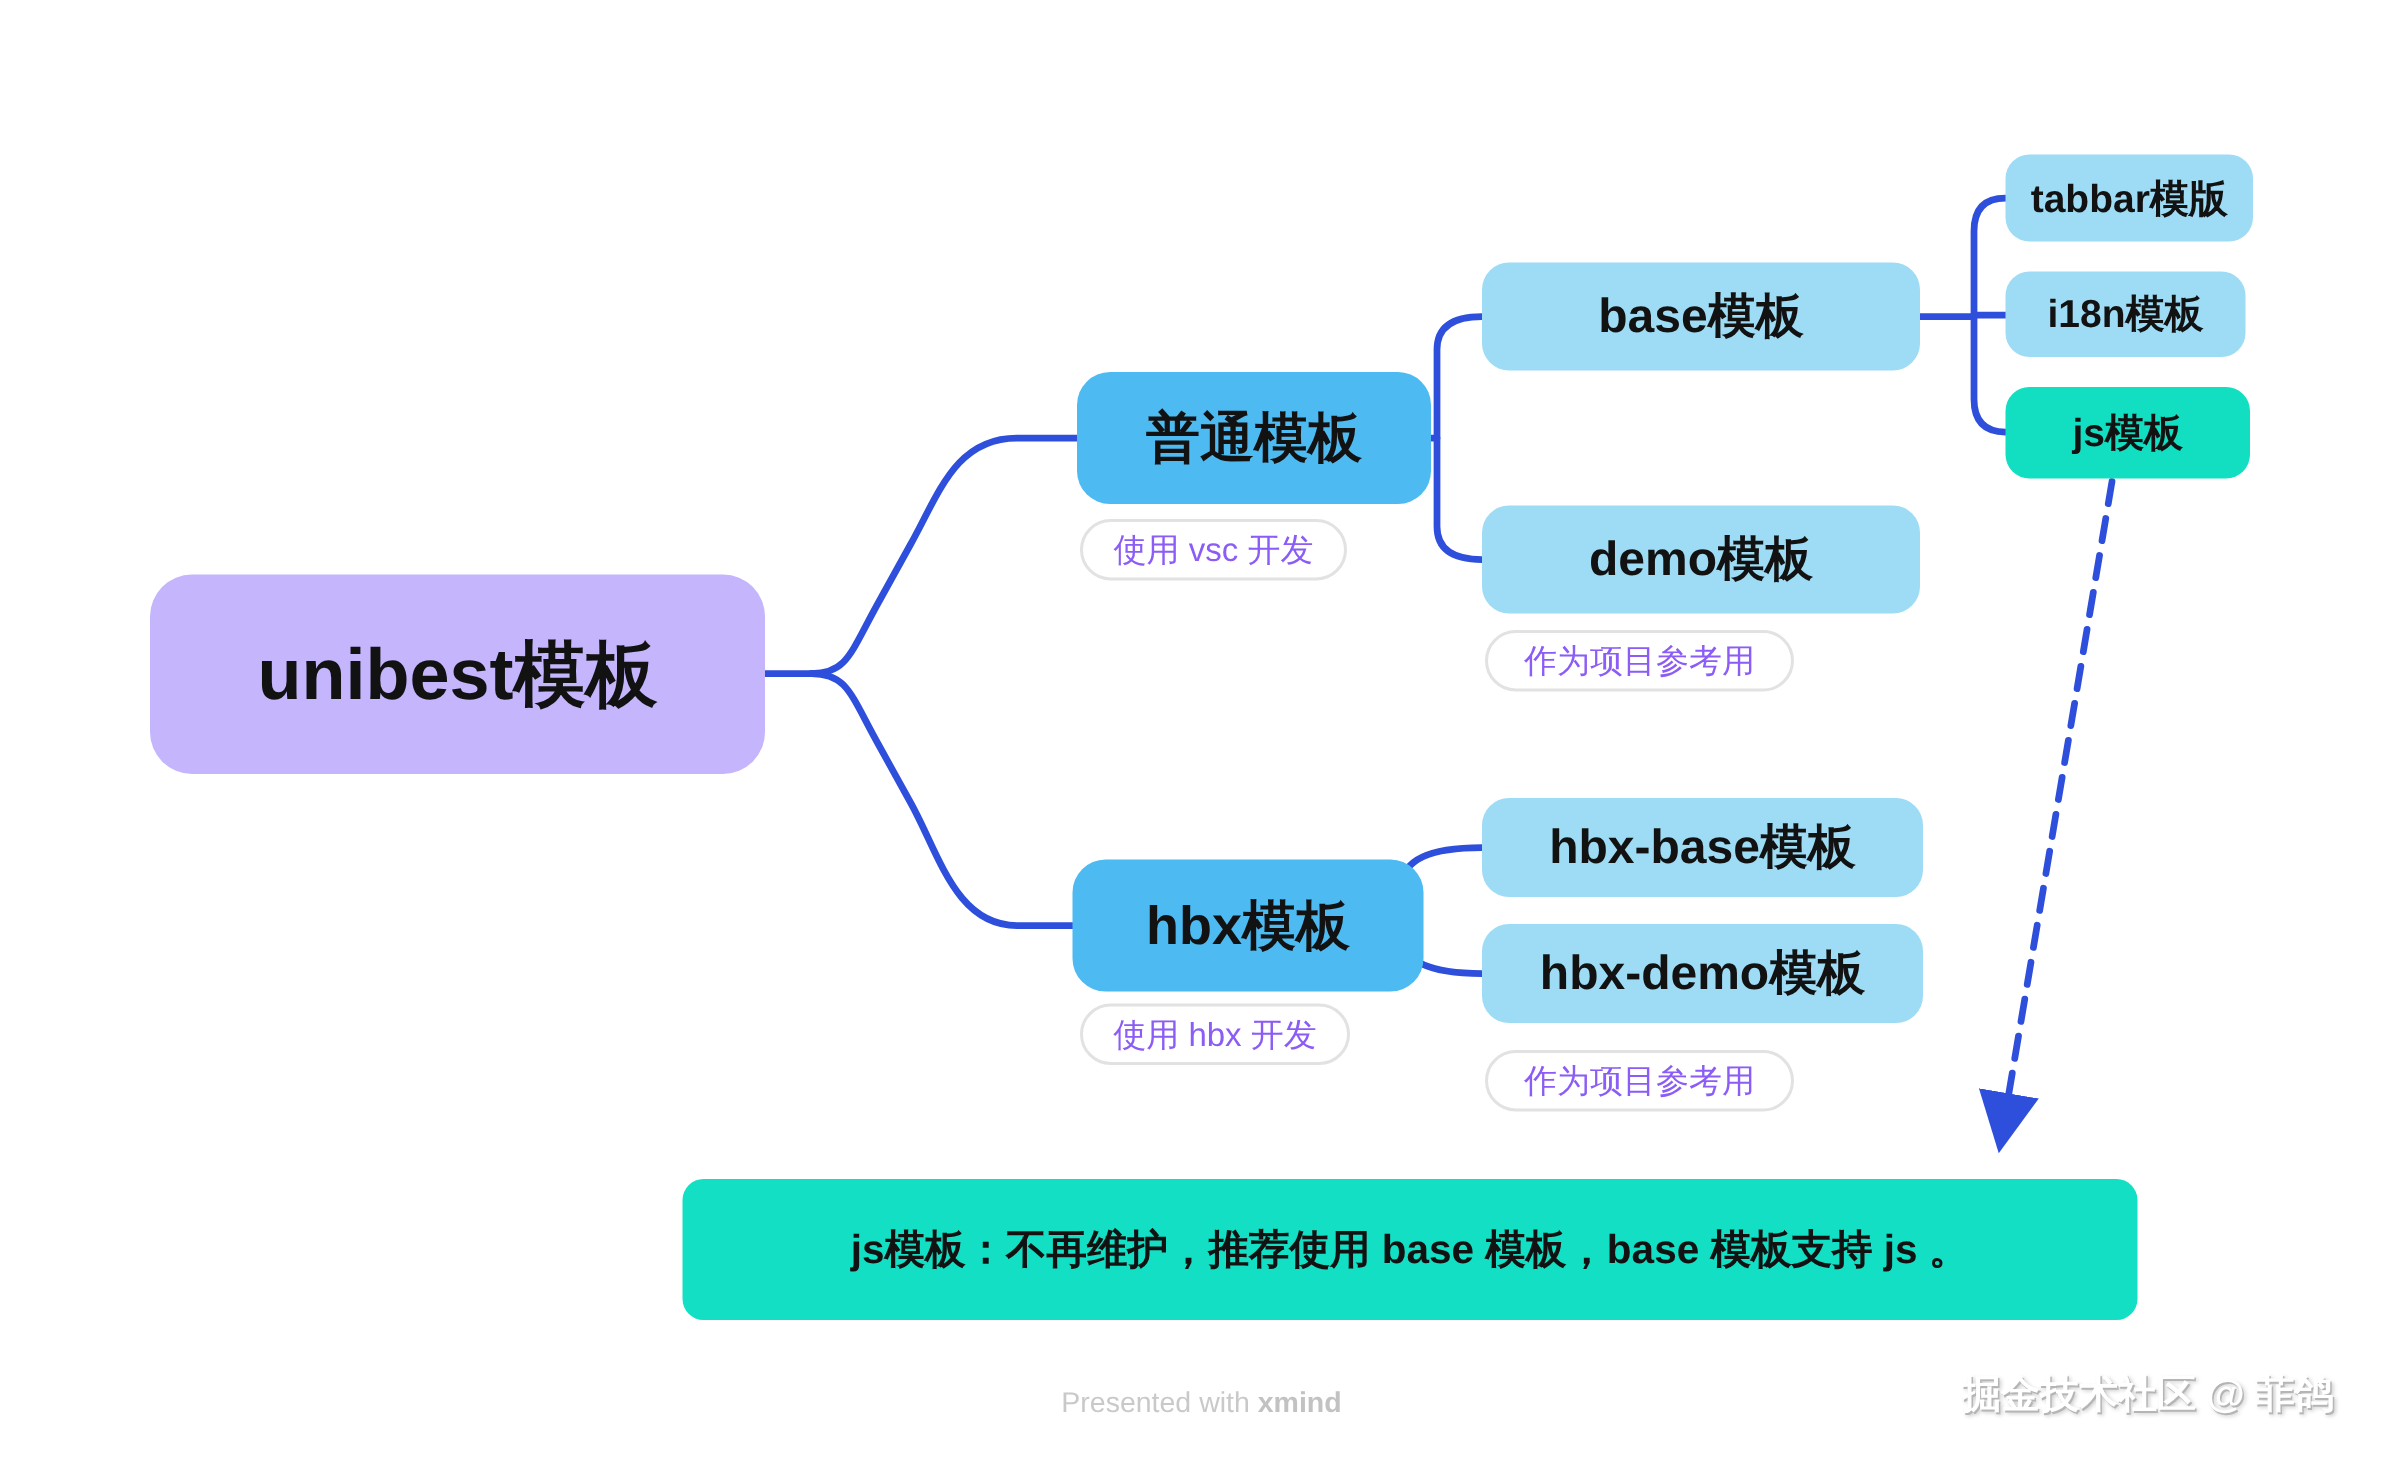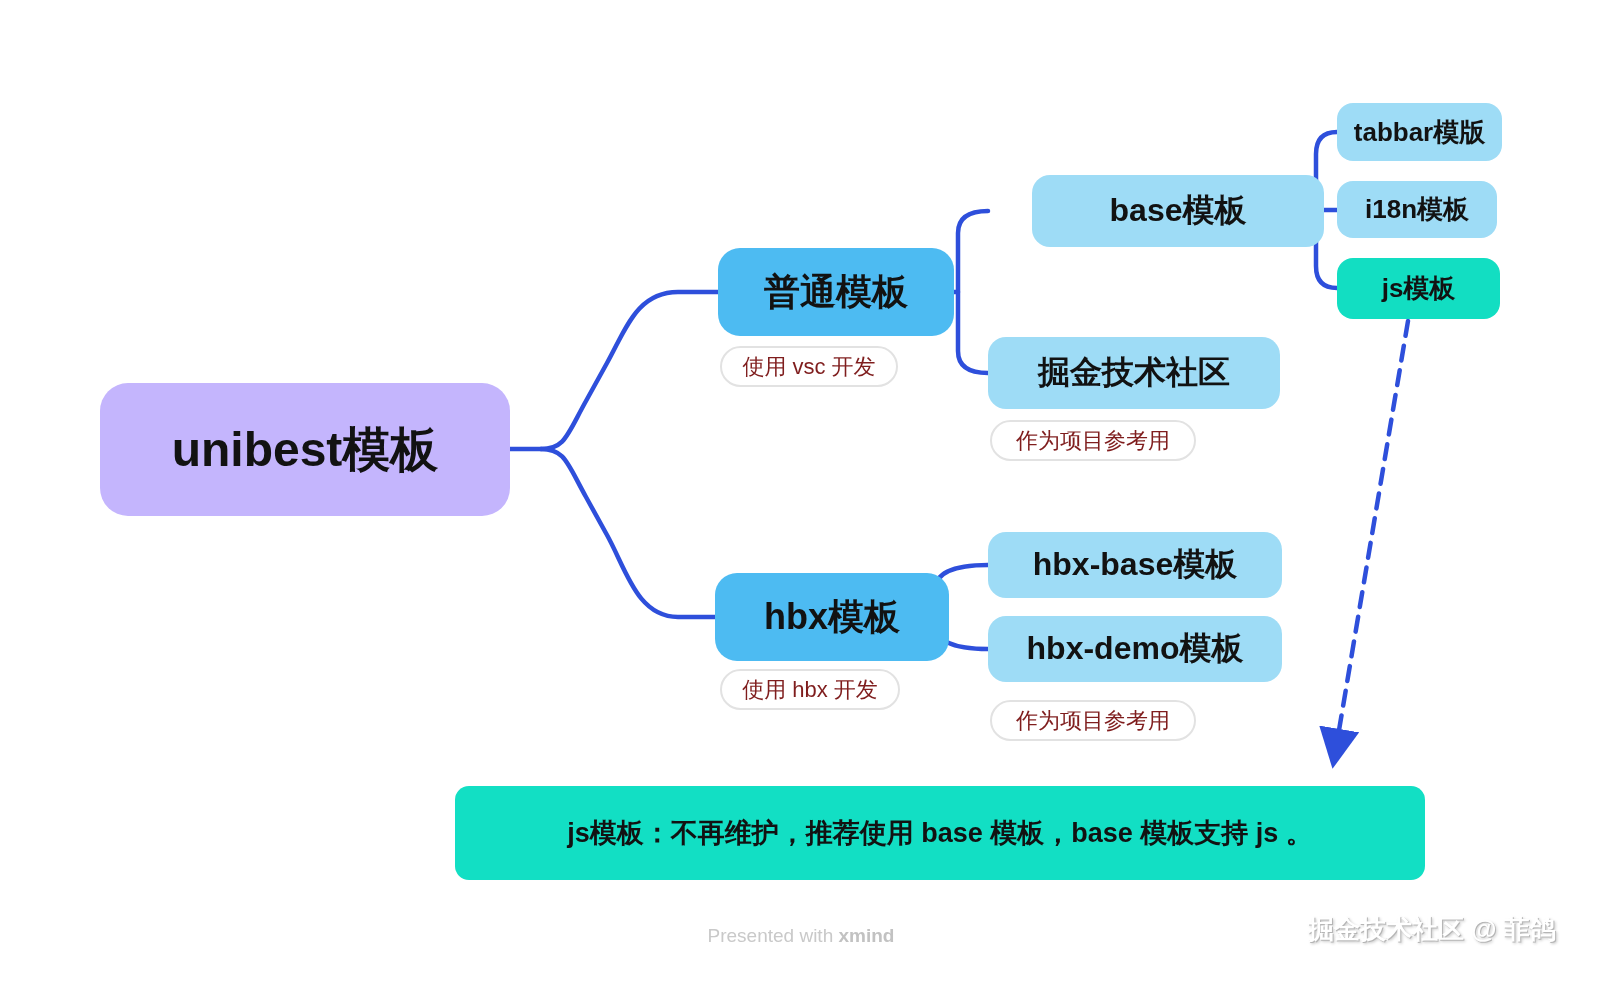--- a/index.html
+++ b/index.html
@@ -8,21 +8,21 @@
   #wires{position:absolute;left:0;top:0;width:1602px;height:988px;pointer-events:none;}
   .topic{position:absolute;display:flex;align-items:center;justify-content:center;
          color:#121212;text-align:center;box-sizing:border-box;}
   .root{background:#c4b5fd;border-radius:28px;font-size:48px;font-weight:bold;}
   .branch{background:#4dbbf2;border-radius:22px;font-size:36px;font-weight:bold;}
   .child{background:#9edcf6;border-radius:18px;font-size:32px;font-weight:600;}
   .leaf{background:#9edcf6;border-radius:16px;font-size:26px;font-weight:600;}
   .leaf-teal{background:#12dec2;}
   .note{position:absolute;display:flex;align-items:center;justify-content:center;
         background:#ffffff;border:2px solid #e2e2e2;border-radius:21px;
-        color:#7f1d1d;font-size:22px;box-sizing:border-box;white-space:nowrap;}
+        color:#8b5cf6;font-size:22px;box-sizing:border-box;white-space:nowrap;}
   .callout{position:absolute;display:flex;align-items:center;justify-content:center;
            background:#12dfc4;border-radius:14px;color:#121212;
            font-size:27px;font-weight:600;box-sizing:border-box;}
   .footer{position:absolute;left:0;width:100%;text-align:center;
           color:#c9c9c9;font-size:19px;}
   .footer b{color:#c2c2c2;}
   .watermark{position:absolute;color:#ffffff;font-size:26px;font-weight:bold;
              text-shadow:1px 1px 0 #b5b5b5, 2px 2px 3px #c9c9c9;white-space:nowrap;}
 </style>
 </head>
@@ -49,22 +49,22 @@
       <path d="M988,565 Q935,565 935,590 L935,624 Q935,649 988,649"></path>
       <path d="M1408,321 L1334,760" stroke-dasharray="15 10" marker-end="url(#arrow)"></path>
     </g>
   </svg>
 
   <div class="topic root" style="left:100px;top:383px;width:410px;height:133px;">unibest模板</div>
 
   <div class="topic branch" style="left:718px;top:248px;width:236px;height:88px;">普通模板</div>
   <div class="note" style="left:720px;top:346px;width:178px;height:41px;">使用 vsc 开发</div>
 
-  <div class="topic child" style="left:988px;top:175px;width:292px;height:72px;margin-left:44px;">base模板</div>
-  <div class="topic child" style="left:988px;top:337px;width:292px;height:72px;">掘金技术社区</div>
+  <div class="topic child" style="left:988px;top:175px;width:292px;height:72px;">base模板</div>
+  <div class="topic child" style="left:988px;top:337px;width:292px;height:72px;">demo模板</div>
   <div class="note" style="left:990px;top:420px;width:206px;height:41px;">作为项目参考用</div>
 
   <div class="topic leaf" style="left:1337px;top:103px;width:165px;height:58px;">tabbar模版</div>
   <div class="topic leaf" style="left:1337px;top:181px;width:160px;height:57px;">i18n模板</div>
   <div class="topic leaf leaf-teal" style="left:1337px;top:258px;width:163px;height:61px;">js模板</div>
 
   <div class="topic branch" style="left:715px;top:573px;width:234px;height:88px;">hbx模板</div>
   <div class="note" style="left:720px;top:669px;width:180px;height:41px;">使用 hbx 开发</div>
 
   <div class="topic child" style="left:988px;top:616px;width:294px;height:66px;">hbx-demo模板</div>

